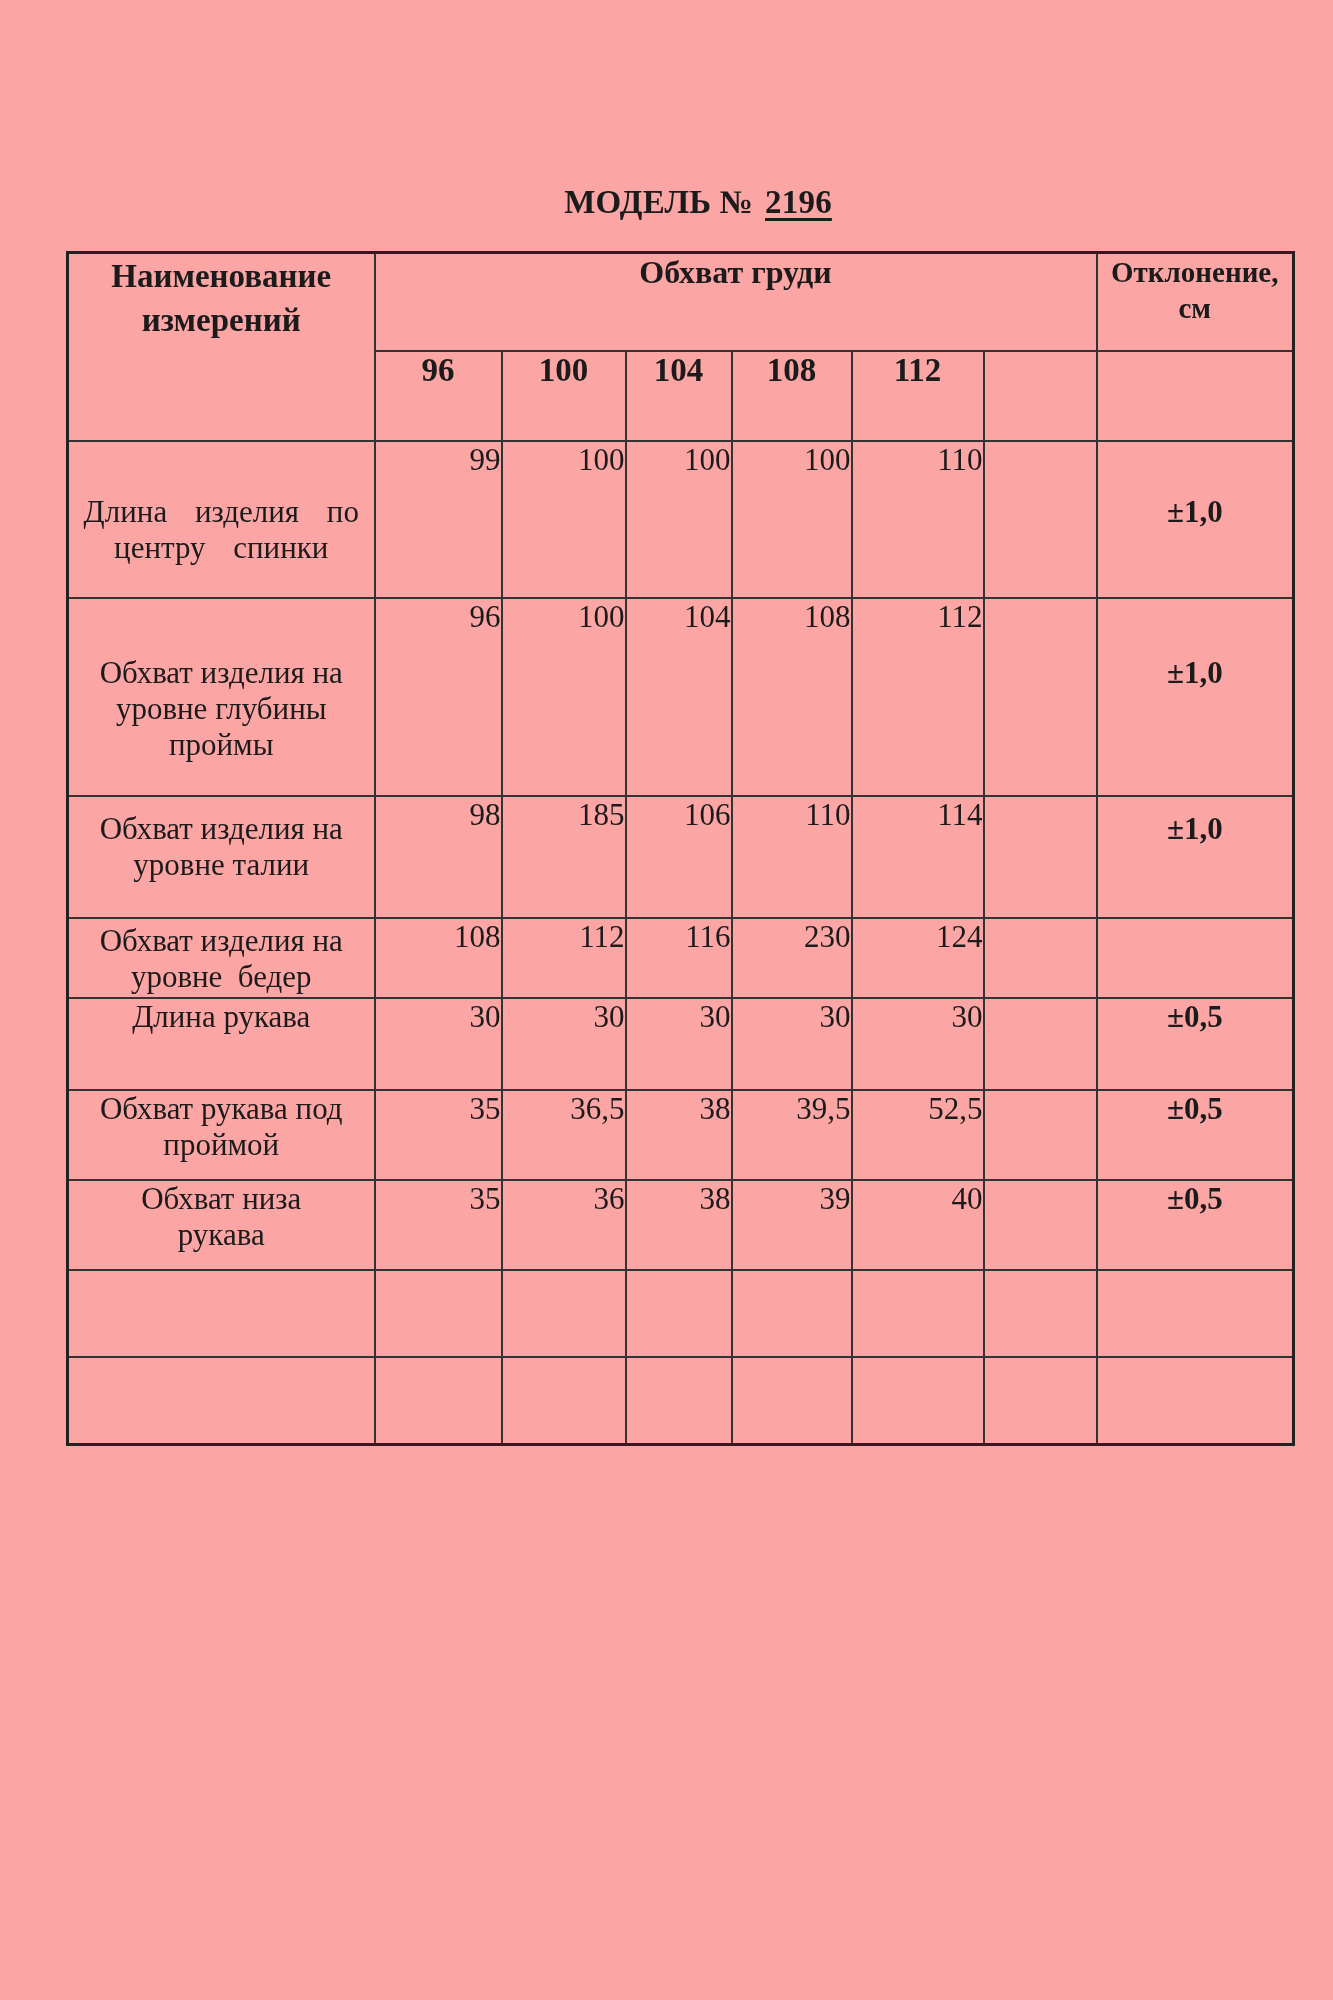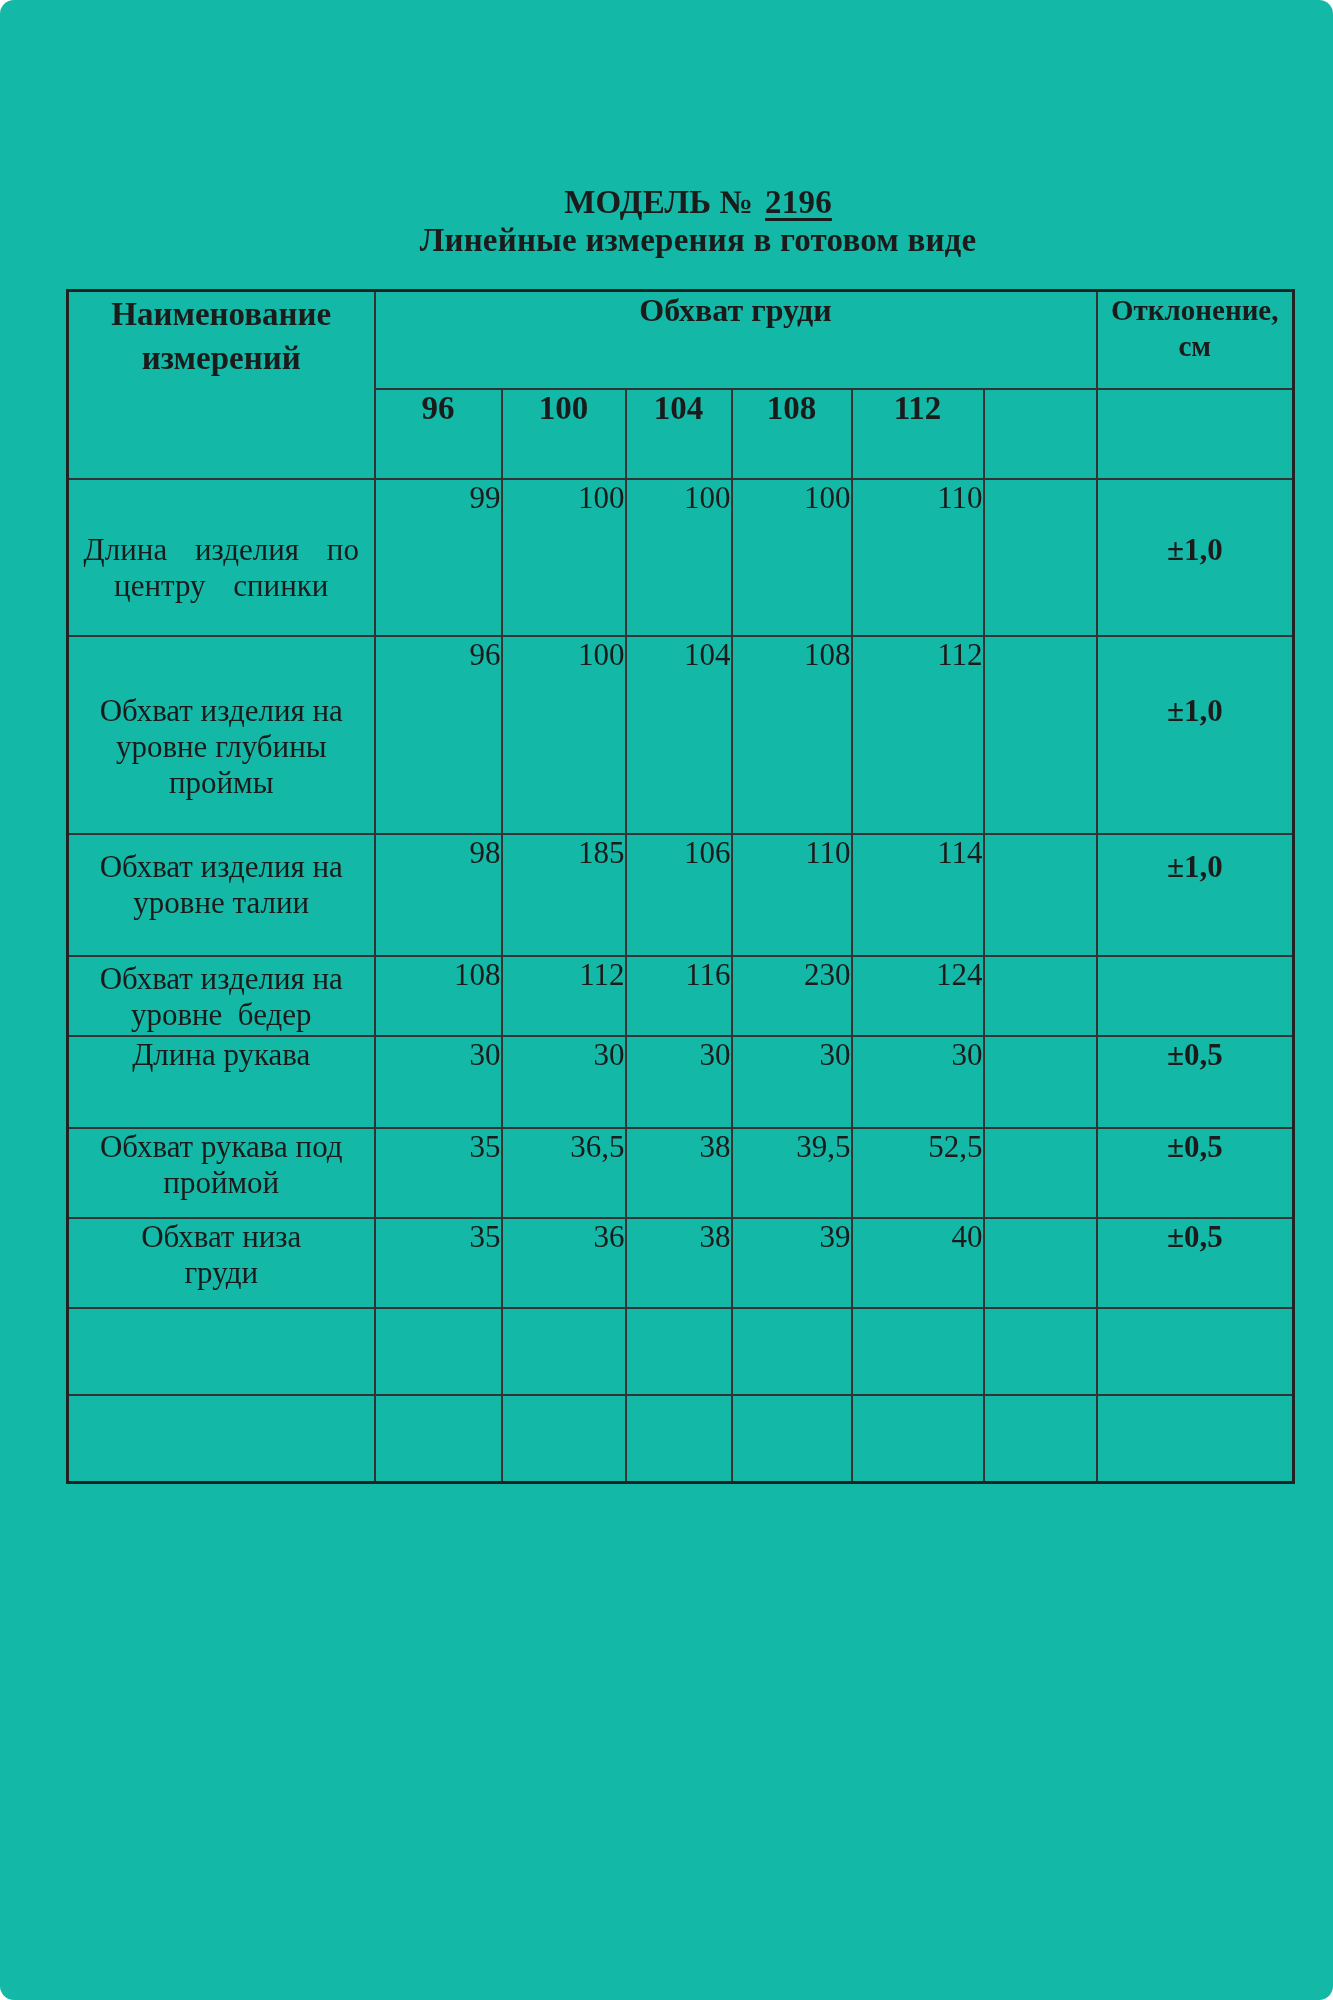--- a/index.html
+++ b/index.html
@@ -1,24 +1,23 @@
 <!DOCTYPE html>
 <html><head>
 <meta charset="utf-8">
 <style>
   html, body { margin: 0; padding: 0; }
   .page {
     position: relative;
     width: 1333px;
     height: 2000px;
-    background: #14b8a6;
+    background: #fca5a5;
     color: #1b1b1b;
     font-family: "Liberation Serif", "DejaVu Serif", serif;
     overflow: hidden;
-    border-radius: 14px;
   }
   
   .titles {
     padding-top: 183px;
     margin-left: 104px;
     width: 1188px;
     text-align: center;
     font-weight: bold;
     font-size: 33px;
     line-height: 38px;
@@ -111,21 +110,20 @@
 </style>
 </head>
 <body>
 
 <div class="page">
 
   <div class="titles">
     <div>
       <span>МОДЕЛЬ №</span><span class="num">2196</span>
     </div>
-    <div>Линейные измерения в готовом виде</div>
   </div>
 
   <table class="meas">
     <colgroup>
       <col class="c-name">
         <col class="c-s1">
         <col class="c-s2">
         <col class="c-s3">
       <col class="c-s4">
         <col class="c-s5">
@@ -217,21 +215,21 @@
         <td class="v">36,5</td>
         <td class="v">38</td>
         <td class="v">39,5</td>
         <td class="v">52,5</td>
         <td class="v"></td>
         <td class="dv">±0,5</td>
       </tr>
 
       <tr class="r7">
         <td class="nm">Обхват низа
-груди</td>
+рукава</td>
         <td class="v">35</td>
         <td class="v">36</td>
         <td class="v">38</td>
         <td class="v">39</td>
         <td class="v">40</td>
         <td class="v"></td>
         <td class="dv">±0,5</td>
       </tr>
 
       <tr class="r8">

